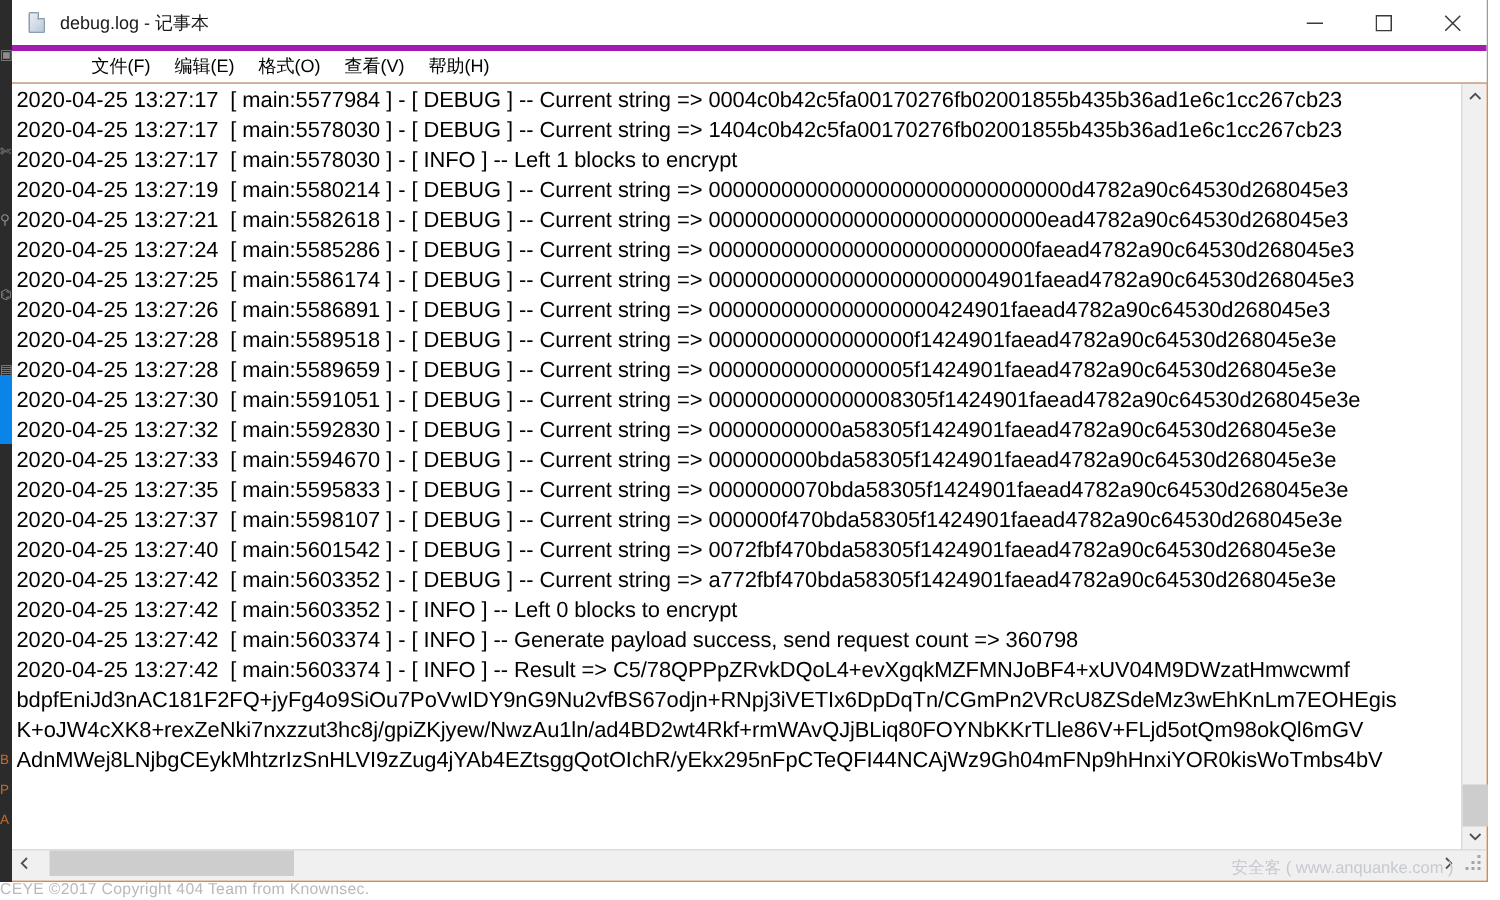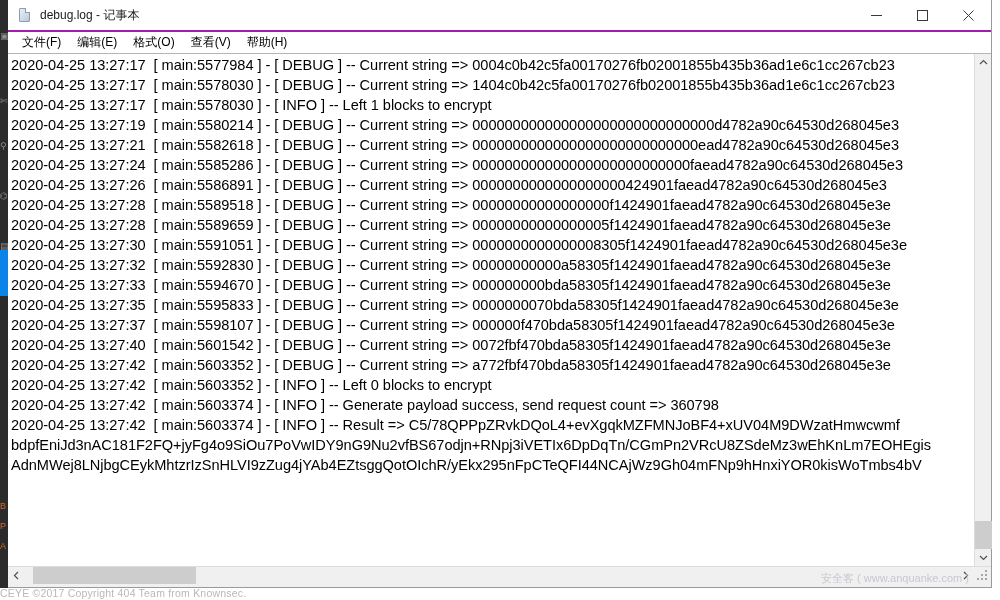--- a/index.html
+++ b/index.html
@@ -91,21 +91,21 @@
     flex-direction: column;
   }
 
   
   #title-bar {
     height: 30px;
     min-height: 30px;
     background: #ffffff;
     display: flex;
     align-items: center;
-    border-bottom: 2px solid #a21caf;
+    border-bottom: 4px solid #a21caf;
     position: relative;
   }
   #title-left {
     display: flex;
     align-items: center;
     padding-left: 9px;
     gap: 7px;
   }
   #app-icon {
     width: 16px;
@@ -152,20 +152,21 @@
 
   
   #menu-bar {
     height: 21px;
     min-height: 21px;
     background: #ffffff;
     display: flex;
     align-items: center;
     padding-left: 6px;
     gap: 0;
+    margin-left: 39px;
   }
   .menu-item {
     font-size: 12px;
     color: #000000;
     padding: 2px 8px 3px 8px;
     white-space: nowrap;
     cursor: default;
   }
 
   
@@ -345,34 +346,36 @@
     <div id="editor-region">
       <div id="editor-row">
 
         <div id="text-area">
           <div class="log-line">2020-04-25 13:27:17  [ main:5577984 ] - [ DEBUG ] -- Current string =&gt; 0004c0b42c5fa00170276fb02001855b435b36ad1e6c1cc267cb23</div>
           <div class="log-line">2020-04-25 13:27:17  [ main:5578030 ] - [ DEBUG ] -- Current string =&gt; 1404c0b42c5fa00170276fb02001855b435b36ad1e6c1cc267cb23</div>
           <div class="log-line">2020-04-25 13:27:17  [ main:5578030 ] - [ INFO ] -- Left 1 blocks to encrypt</div>
           <div class="log-line">2020-04-25 13:27:19  [ main:5580214 ] - [ DEBUG ] -- Current string =&gt; 000000000000000000000000000000d4782a90c64530d268045e3</div>
           <div class="log-line">2020-04-25 13:27:21  [ main:5582618 ] - [ DEBUG ] -- Current string =&gt; 0000000000000000000000000000ead4782a90c64530d268045e3</div>
           <div class="log-line">2020-04-25 13:27:24  [ main:5585286 ] - [ DEBUG ] -- Current string =&gt; 000000000000000000000000000faead4782a90c64530d268045e3</div>
+          <div class="log-line">2020-04-25 13:27:25  [ main:5586174 ] - [ DEBUG ] -- Current string =&gt; 000000000000000000000004901faead4782a90c64530d268045e3</div>
           <div class="log-line">2020-04-25 13:27:26  [ main:5586891 ] - [ DEBUG ] -- Current string =&gt; 0000000000000000000424901faead4782a90c64530d268045e3</div>
           <div class="log-line">2020-04-25 13:27:28  [ main:5589518 ] - [ DEBUG ] -- Current string =&gt; 00000000000000000f1424901faead4782a90c64530d268045e3e</div>
           <div class="log-line">2020-04-25 13:27:28  [ main:5589659 ] - [ DEBUG ] -- Current string =&gt; 00000000000000005f1424901faead4782a90c64530d268045e3e</div>
           <div class="log-line">2020-04-25 13:27:30  [ main:5591051 ] - [ DEBUG ] -- Current string =&gt; 0000000000000008305f1424901faead4782a90c64530d268045e3e</div>
           <div class="log-line">2020-04-25 13:27:32  [ main:5592830 ] - [ DEBUG ] -- Current string =&gt; 00000000000a58305f1424901faead4782a90c64530d268045e3e</div>
           <div class="log-line">2020-04-25 13:27:33  [ main:5594670 ] - [ DEBUG ] -- Current string =&gt; 000000000bda58305f1424901faead4782a90c64530d268045e3e</div>
           <div class="log-line">2020-04-25 13:27:35  [ main:5595833 ] - [ DEBUG ] -- Current string =&gt; 0000000070bda58305f1424901faead4782a90c64530d268045e3e</div>
           <div class="log-line">2020-04-25 13:27:37  [ main:5598107 ] - [ DEBUG ] -- Current string =&gt; 000000f470bda58305f1424901faead4782a90c64530d268045e3e</div>
           <div class="log-line">2020-04-25 13:27:40  [ main:5601542 ] - [ DEBUG ] -- Current string =&gt; 0072fbf470bda58305f1424901faead4782a90c64530d268045e3e</div>
           <div class="log-line">2020-04-25 13:27:42  [ main:5603352 ] - [ DEBUG ] -- Current string =&gt; a772fbf470bda58305f1424901faead4782a90c64530d268045e3e</div>
           <div class="log-line">2020-04-25 13:27:42  [ main:5603352 ] - [ INFO ] -- Left 0 blocks to encrypt</div>
           <div class="log-line">2020-04-25 13:27:42  [ main:5603374 ] - [ INFO ] -- Generate payload success, send request count =&gt; 360798</div>
           <div class="log-line">2020-04-25 13:27:42  [ main:5603374 ] - [ INFO ] -- Result =&gt; C5/78QPPpZRvkDQoL4+evXgqkMZFMNJoBF4+xUV04M9DWzatHmwcwmf</div>
           <div class="log-line">bdpfEniJd3nAC181F2FQ+jyFg4o9SiOu7PoVwIDY9nG9Nu2vfBS67odjn+RNpj3iVETIx6DpDqTn/CGmPn2VRcU8ZSdeMz3wEhKnLm7EOHEgis</div>
+          <div class="log-line">K+oJW4cXK8+rexZeNki7nxzzut3hc8j/gpiZKjyew/NwzAu1ln/ad4BD2wt4Rkf+rmWAvQJjBLiq80FOYNbKKrTLle86V+FLjd5otQm98okQl6mGV</div>
           <div class="log-line">AdnMWej8LNjbgCEykMhtzrIzSnHLVI9zZug4jYAb4EZtsggQotOIchR/yEkx295nFpCTeQFI44NCAjWz9Gh04mFNp9hHnxiYOR0kisWoTmbs4bV</div>
         </div>
 
         <div id="vscroll">
           <div class="sb-arrow">
             <svg width="9" height="7" viewBox="0 0 9 7">
               <path d="M1 5 L4.5 1.5 L8 5" stroke="#505050" stroke-width="1.2" fill="none"></path>
             </svg>
           </div>
           <div id="vscroll-track">

